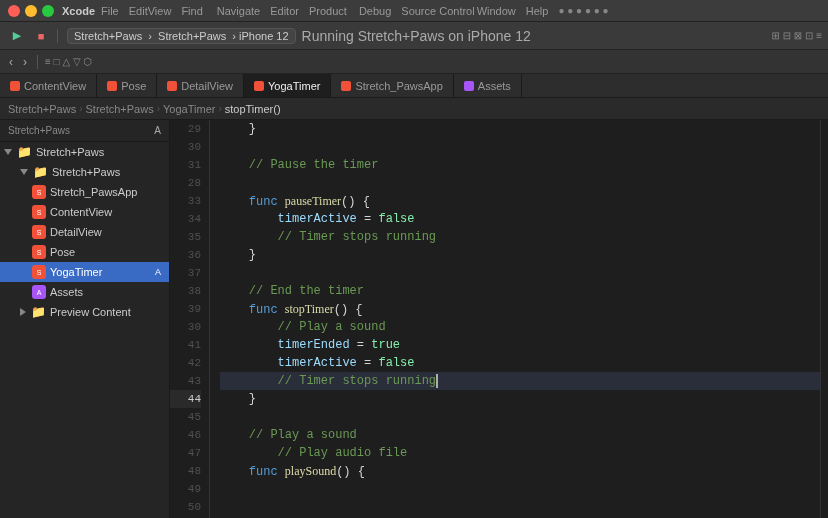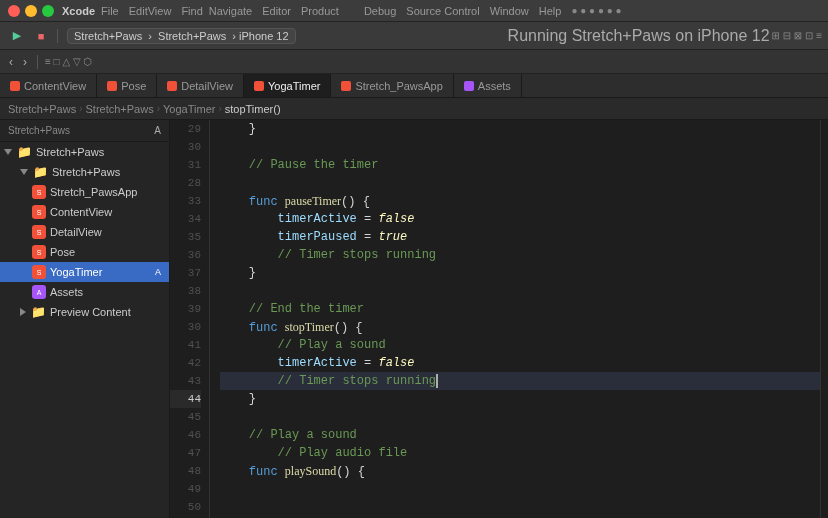--- a/index.html
+++ b/index.html
@@ -82,22 +82,22 @@
       font-size: 11px;
       color: #ccc;
       padding: 1px 6px;
       border: 1px solid #555;
       border-radius: 4px;
       margin: 0 4px;
       background: #444;
     }
     .toolbar-status {
       flex: 1;
-      text-align: right;
-      font-size: 16px;
+      text-align: left;
+      font-size: 14px;
       color: #aaa;
     }
 
     
     .tab-bar {
       height: 24px;
       background: #2d2d2d;
       border-bottom: 1px solid #1a1a1a;
       display: flex;
       align-items: stretch;
@@ -272,21 +272,21 @@
       white-space: pre;
     }
     .code-line.active-line {
       background: #2a2d3a;
     } 
     .kw2 { color: #569cd6; } 
     .fn { color: #dcdcaa; font-family: Liberation Serif, serif; } 
     .num { color: #b5cea8; } 
     .comment { color: #6a9955; } 
     .prop { color: #9cdcfe; } 
-    .bool { color: #fef9c3; font-style: italic; } 
+    .bool { color: #86efac; } 
     .punct { color: #d4d4d4; }
 
     
     .minimap {
       width: 8px;
       background: #1e1e1e;
       border-left: 1px solid #333;
     }
 
     
@@ -320,26 +320,26 @@
 <div class="title-bar">
   <div class="traffic-lights">
     <div class="traffic-light tl-close"></div>
     <div class="traffic-light tl-min"></div>
     <div class="traffic-light tl-max"></div>
   </div>
   <span class="title-bar-app">Xcode</span>
   <span style="font-size:11px;color:#999;margin-right:10px;">File</span>
   <span style="font-size:11px;color:#999;margin-right:0;">Edit</span>
   <span style="font-size:11px;color:#999;margin-right:10px;">View</span>
-  <span style="font-size:11px;color:#999;margin-right:6px;">Find</span>
+  <span style="font-size:11px;color:#999;margin-right:14px;">Find</span>
   <span style="font-size:11px;color:#999;margin-right:10px;">Navigate</span>
   <span style="font-size:11px;color:#999;margin-right:10px;">Editor</span>
-  <span style="font-size:11px;color:#999;margin-right:25px;">Product</span>
+  <span style="font-size:11px;color:#999;margin-right:12px;">Product</span>
   <span style="font-size:11px;color:#999;margin-right:10px;">Debug</span>
-  <span style="font-size:11px;color:#999;margin-right:10px;">Source Control</span>
+  <span style="font-size:11px;color:#999;margin-right:2px;">Source Control</span>
   <span style="font-size:11px;color:#999;margin-right:10px;">Window</span>
   <span style="font-size:11px;color:#999;margin-right:10px;">Help</span>
   <div class="title-bar-right">
     <span style="font-size:10px;color:#888;">● ● ● ● ● ●</span>
   </div>
 </div>
 
 <div class="toolbar">
   <div class="run-btn">▶</div>
   <div class="run-btn stop-btn">■</div>
@@ -477,27 +477,27 @@
         <span class="line-number">51</span>
 
       </div>
       <div class="code-lines">
         <span class="code-line"><span class="punct">    }</span></span>
         <span class="code-line"> </span>
         <span class="code-line"><span class="comment">    // Pause the timer</span></span>
         <span class="code-line"> </span>
         <span class="code-line">    <span class="kw2">func</span> <span class="fn">pauseTimer</span><span class="punct">() {</span></span>
         <span class="code-line">        <span class="prop">timerActive</span> <span class="punct">=</span> <span class="bool">false</span></span>
-        <span class="code-line">        <span class="prop">timerPaused</span> <span class="punct">=</span> <span class="bool">true</span></span>
         <span class="code-line">        <span class="comment">// Timer stops running</span></span>
         <span class="code-line"><span class="punct">    }</span></span>
         <span class="code-line"> </span>
         <span class="code-line"><span class="comment">    // End the timer</span></span>
         <span class="code-line">    <span class="kw2">func</span> <span class="fn">stopTimer</span><span class="punct">() {</span></span>
         <span class="code-line">        <span class="comment">// Play a sound</span></span>
+        <span class="code-line">        <span class="prop">timerEnded</span> <span class="punct">=</span> <span class="bool">true</span></span>
         <span class="code-line">        <span class="prop">timerActive</span> <span class="punct">=</span> <span class="bool">false</span></span>
         <span class="code-line active-line">        <span class="comment">// Timer stops running</span><span class="cursor"></span></span>
         <span class="code-line"><span class="punct">    }</span></span>
         <span class="code-line"> </span>
         <span class="code-line"><span class="comment">    // Play a sound</span></span>
         <span class="code-line">        <span class="comment">// Play audio file</span></span>
         <span class="code-line">    <span class="kw2">func</span> <span class="fn">playSound</span><span class="punct">() {</span></span>
         <span class="code-line"></span>
 
       </div>

